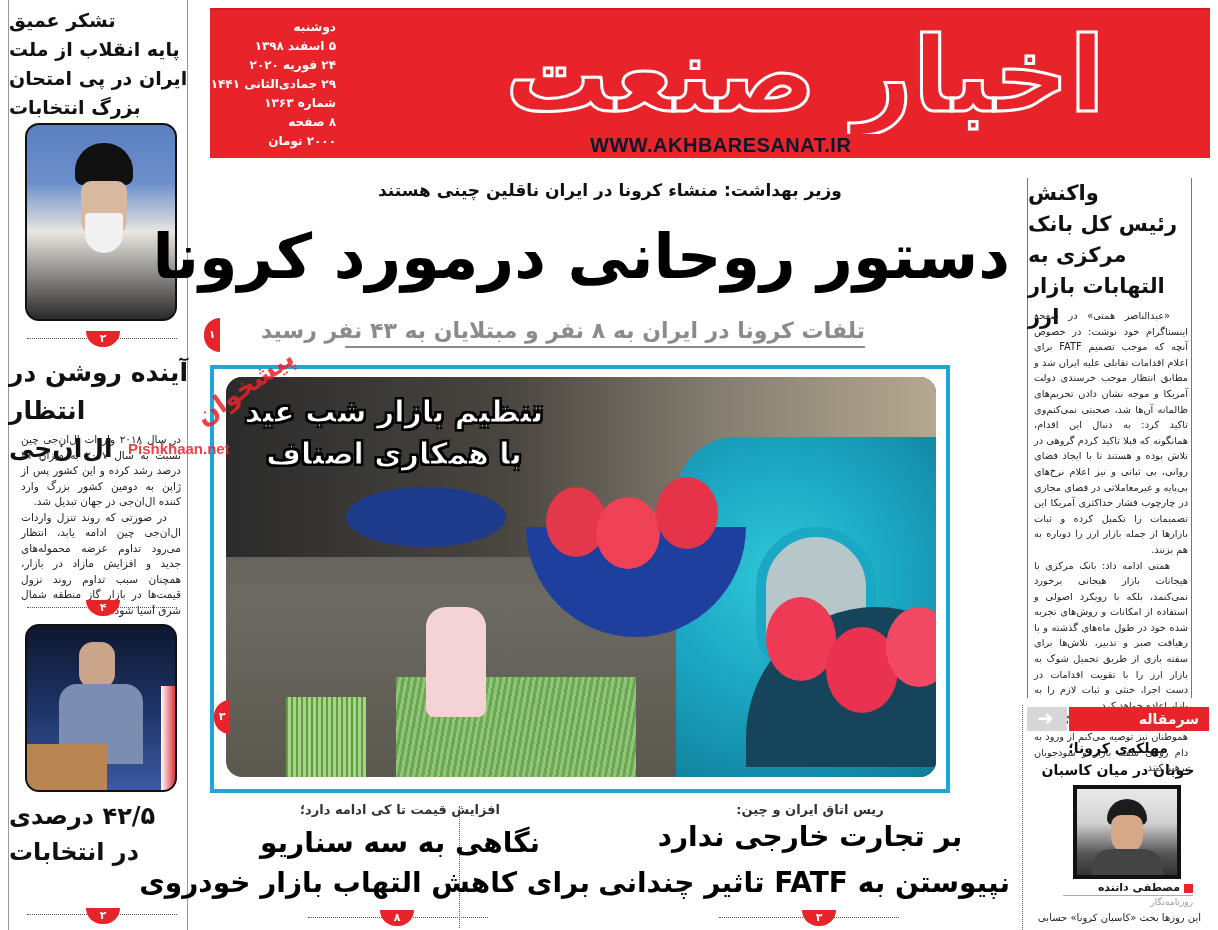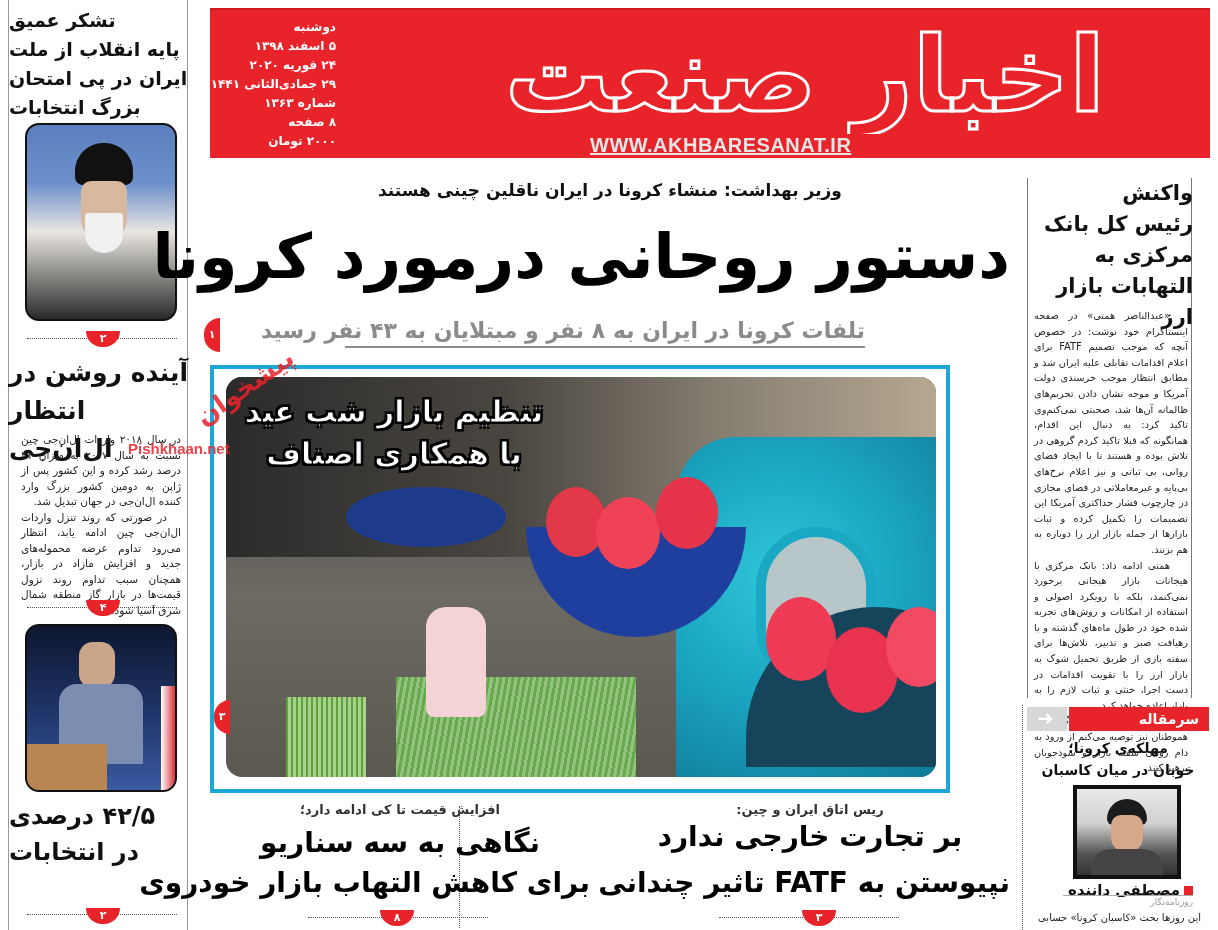--- a/index.html
+++ b/index.html
@@ -7,21 +7,21 @@
     body { position: relative; font-family: "DejaVu Sans", sans-serif; color: #111; direction: rtl; }
 
     .abs { position: absolute; }
 
     
     .masthead { left: 210px; top: 8px; width: 1000px; height: 150px; background: #e8232a; border-top: 2px solid #d01b22; }
     .logo { position: absolute; right: 10px; top: 6px; width: 790px; height: 118px;
             font-family: "DejaVu Sans", sans-serif; font-weight: bold; font-size: 104px; line-height: 118px;
             color: #e8232a; -webkit-text-stroke: 3px #ffffff; text-align: center; letter-spacing: -2px; white-space: nowrap; overflow: hidden; }
     .site-url { position: absolute; left: 380px; top: 124px; font-family: "Liberation Sans", sans-serif; font-weight: bold;
-                font-size: 20px; color: #e5e5e5; direction: ltr; letter-spacing: 0.5px; text-decoration: underline; }
+                font-size: 20px; color: #0f172a; direction: ltr; letter-spacing: 0.5px; }
     .dateblock { position: absolute; left: 6px; top: 8px; width: 120px; direction: rtl; text-align: right; }
     .dateblock div { color: #fff; font-weight: bold; font-size: 12px; line-height: 19px; white-space: nowrap; }
 
     
     .leftcol { left: 8px; top: 0; width: 180px; height: 930px; border-left: 1px solid #999; border-right: 1px solid #999; }
     .lc-title { position: absolute; left: 0; width: 180px; text-align: left; font-weight: bold; color: #111; }
     .photo { position: absolute; border: 2px solid #111; border-radius: 14px; overflow: hidden; }
     .dots { position: absolute; border-top: 1px dotted #555; height: 0; }
     .pagetab { position: absolute; width: 34px; height: 16px; background: #e8232a; color: #fff; font-size: 11px; font-weight: bold;
                text-align: center; line-height: 15px; border-radius: 0 0 17px 17px; }
@@ -40,33 +40,33 @@
 
     .sidetab { position: absolute; width: 16px; height: 34px; background: #e8232a; color: #fff; font-size: 11px; font-weight: bold;
                line-height: 34px; text-align: center; border-radius: 17px 0 0 17px; }
 
     .bottom-story { position: absolute; text-align: center; }
     .bs-kicker { font-size: 13px; font-weight: bold; color: #333; }
     .bs-title { font-size: 28px; font-weight: 900; line-height: 40px; color: #000; white-space: nowrap; }
 
     
     .rightcol { left: 1027px; top: 178px; width: 165px; height: 520px; border-left: 1px solid #777; border-right: 1px solid #777; }
-    .rc-title { position: absolute; left: 0; top: 0; width: 165px; text-align: right; font-size: 21px; font-weight: bold; line-height: 31px; }
+    .rc-title { position: absolute; left: 0; top: 0; width: 165px; text-align: left; font-size: 21px; font-weight: bold; line-height: 31px; }
     .rc-body { position: absolute; left: 6px; top: 130px; width: 154px; font-size: 9.8px; line-height: 15.6px; color: #222; text-align: justify; }
     .rc-body p { text-indent: 18px; }
 
     .editorial { left: 1022px; top: 705px; width: 190px; height: 225px; border-left: 1px dotted #555; }
     .ed-arrow { position: absolute; left: 4px; top: 2px; width: 40px; height: 24px; background: #d7d7d7; }
     .ed-arrow::after { content: "➜"; position: absolute; left: 10px; top: -1px; color: #fff; font-size: 20px; }
     .ed-label { position: absolute; left: 46px; top: 2px; width: 140px; height: 24px; background: #e8232a; color: #fff; font-size: 14px;
                 font-weight: bold; text-align: right; padding-right: 10px; line-height: 24px; }
     .ed-title { position: absolute; left: 0; top: 32px; width: 190px; text-align: center; font-size: 14px; font-weight: bold; line-height: 22px; }
     .ed-photo { position: absolute; left: 50px; top: 80px; width: 108px; height: 94px; background: #111; padding: 4px; }
     .ed-photo-inner { width: 100%; height: 100%; background: linear-gradient(180deg, #eaeaea 0%, #d0d0d0 40%, #555 75%, #333 100%); position: relative; overflow: hidden; }
-    .ed-author { position: absolute; left: 30px; top: 176px; width: 140px; text-align: right; font-size: 15px; font-weight: bold; }
+    .ed-author { position: absolute; left: 30px; top: 176px; width: 140px; text-align: right; font-size: 11px; font-weight: bold; }
     .ed-author .sq { display: inline-block; width: 9px; height: 9px; background: #e8232a; margin-left: 4px; vertical-align: middle; }
     .ed-role { position: absolute; left: 40px; top: 190px; width: 130px; text-align: right; font-size: 9px; color: #999; border-top: 1px solid #aaa; padding-top: 1px; }
     .ed-body { position: absolute; left: 8px; top: 207px; width: 170px; text-align: right; font-size: 10px; color: #222; }
 
     .watermark { position: absolute; left: 128px; top: 372px; width: 150px; font-weight: bold; color: #e8232a; opacity: 0.85; pointer-events: none; }
     .wm-fa { font-size: 26px; transform: rotate(-35deg); position: absolute; left: 60px; top: 0px; }
     .wm-en { font-family: "Liberation Sans", sans-serif; font-size: 15px; position: absolute; left: 0; top: 68px; direction: ltr; }
   </style>
 </head>
 <body>

